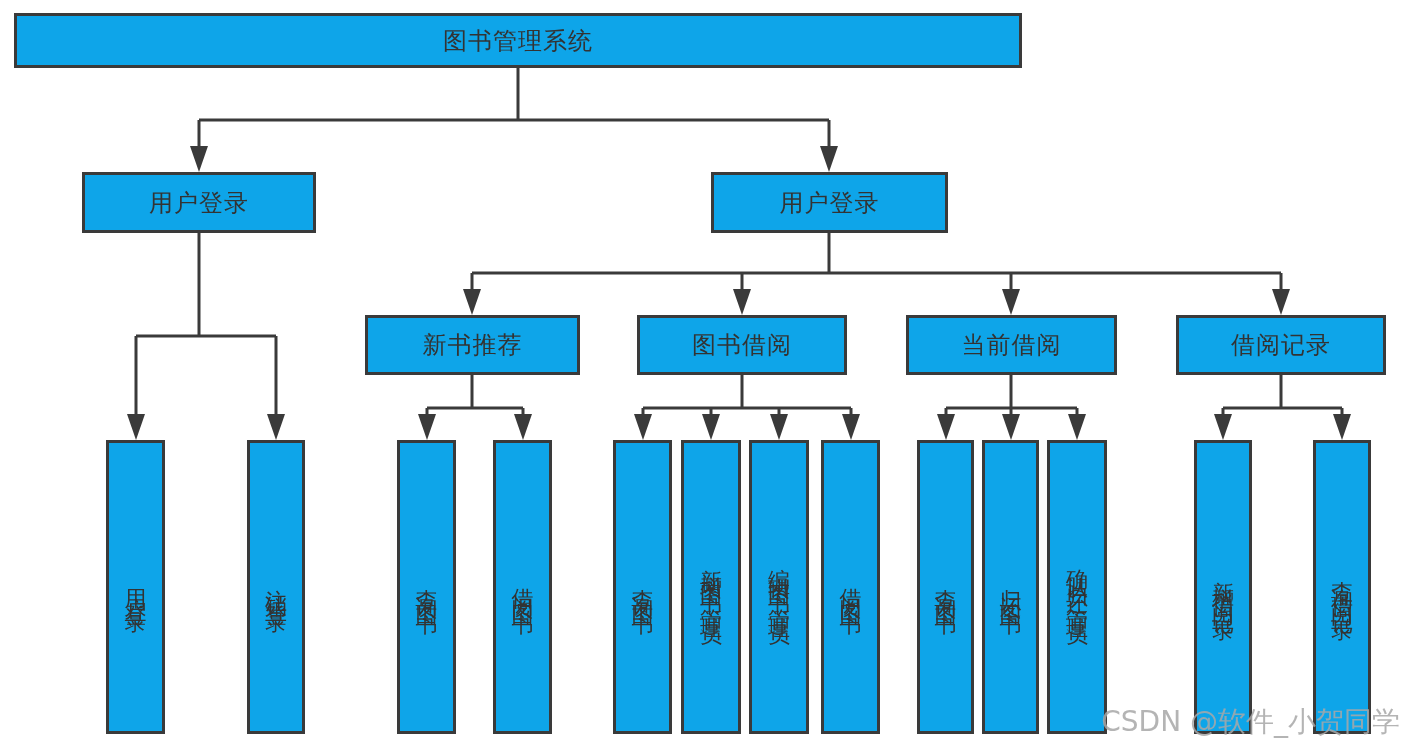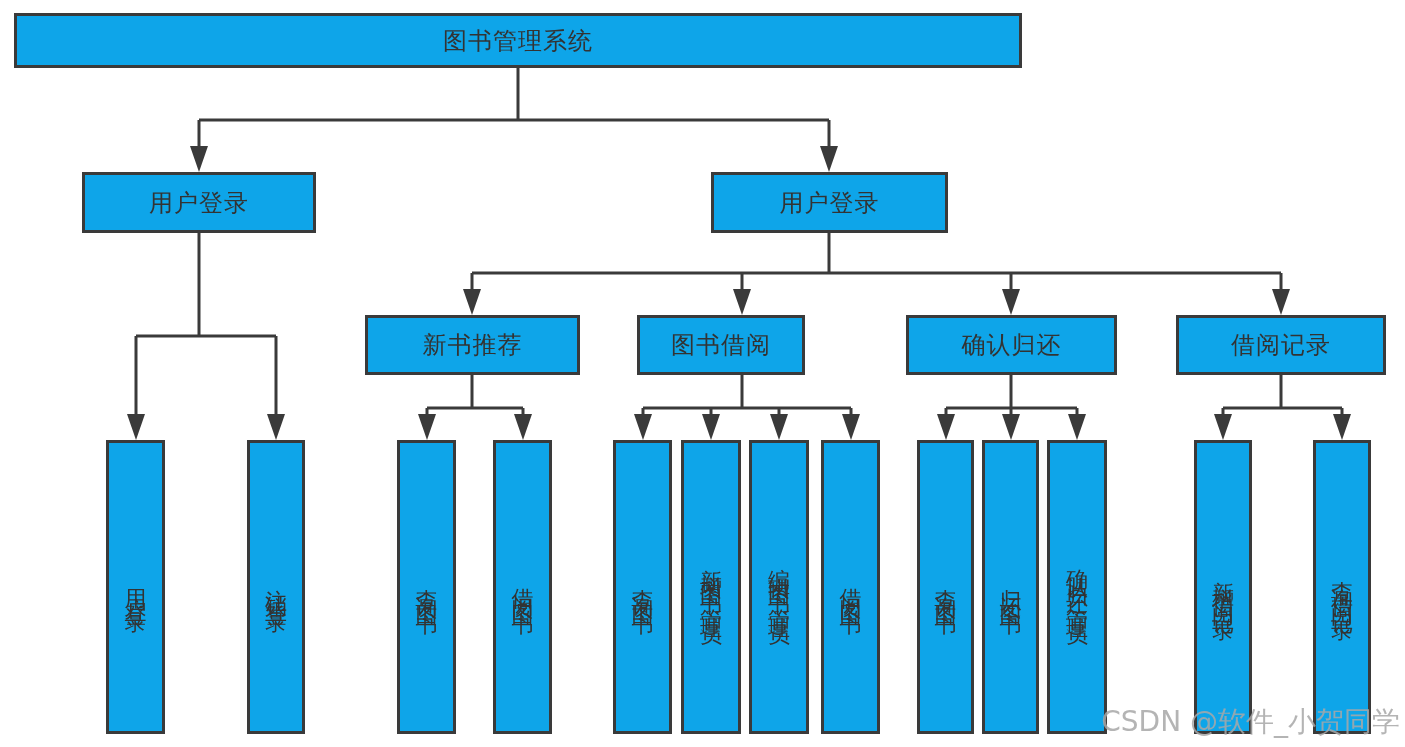--- a/index.html
+++ b/index.html
@@ -116,25 +116,25 @@
   <div class="node h" style="left:82px; top:172px; width:234px; height:61px;">
     <span>用户登录</span>
   </div>
   <div class="node h" style="left:711px; top:172px; width:237px; height:61px;">
     <span>用户登录</span>
   </div>
 
   <div class="node h" style="left:365px; top:315px; width:215px; height:60px;align-items:center;">
     <span>新书推荐</span>
   </div>
-  <div class="node h" style="left:637px; top:315px; width:168px; height:60px;">
+  <div class="node h" style="left:637px; top:315px; width:210px; height:60px;">
     <span>图书借阅</span>
   </div>
   <div class="node h" style="left:906px; top:315px; width:211px; height:60px;">
-    <span>确认归还</span>
+    <span>当前借阅</span>
   </div>
   <div class="node h" style="left:1176px; top:315px; width:210px; height:60px;">
     <span>借阅记录</span>
   </div>
 
   <div class="node v" style="left:106px; top:440px; width:59px; height:294px;">
     <span>用户登录</span>
   </div>
   <div class="node v" style="left:247px; top:440px; width:58px; height:294px;">
     <span>注销登录</span>

